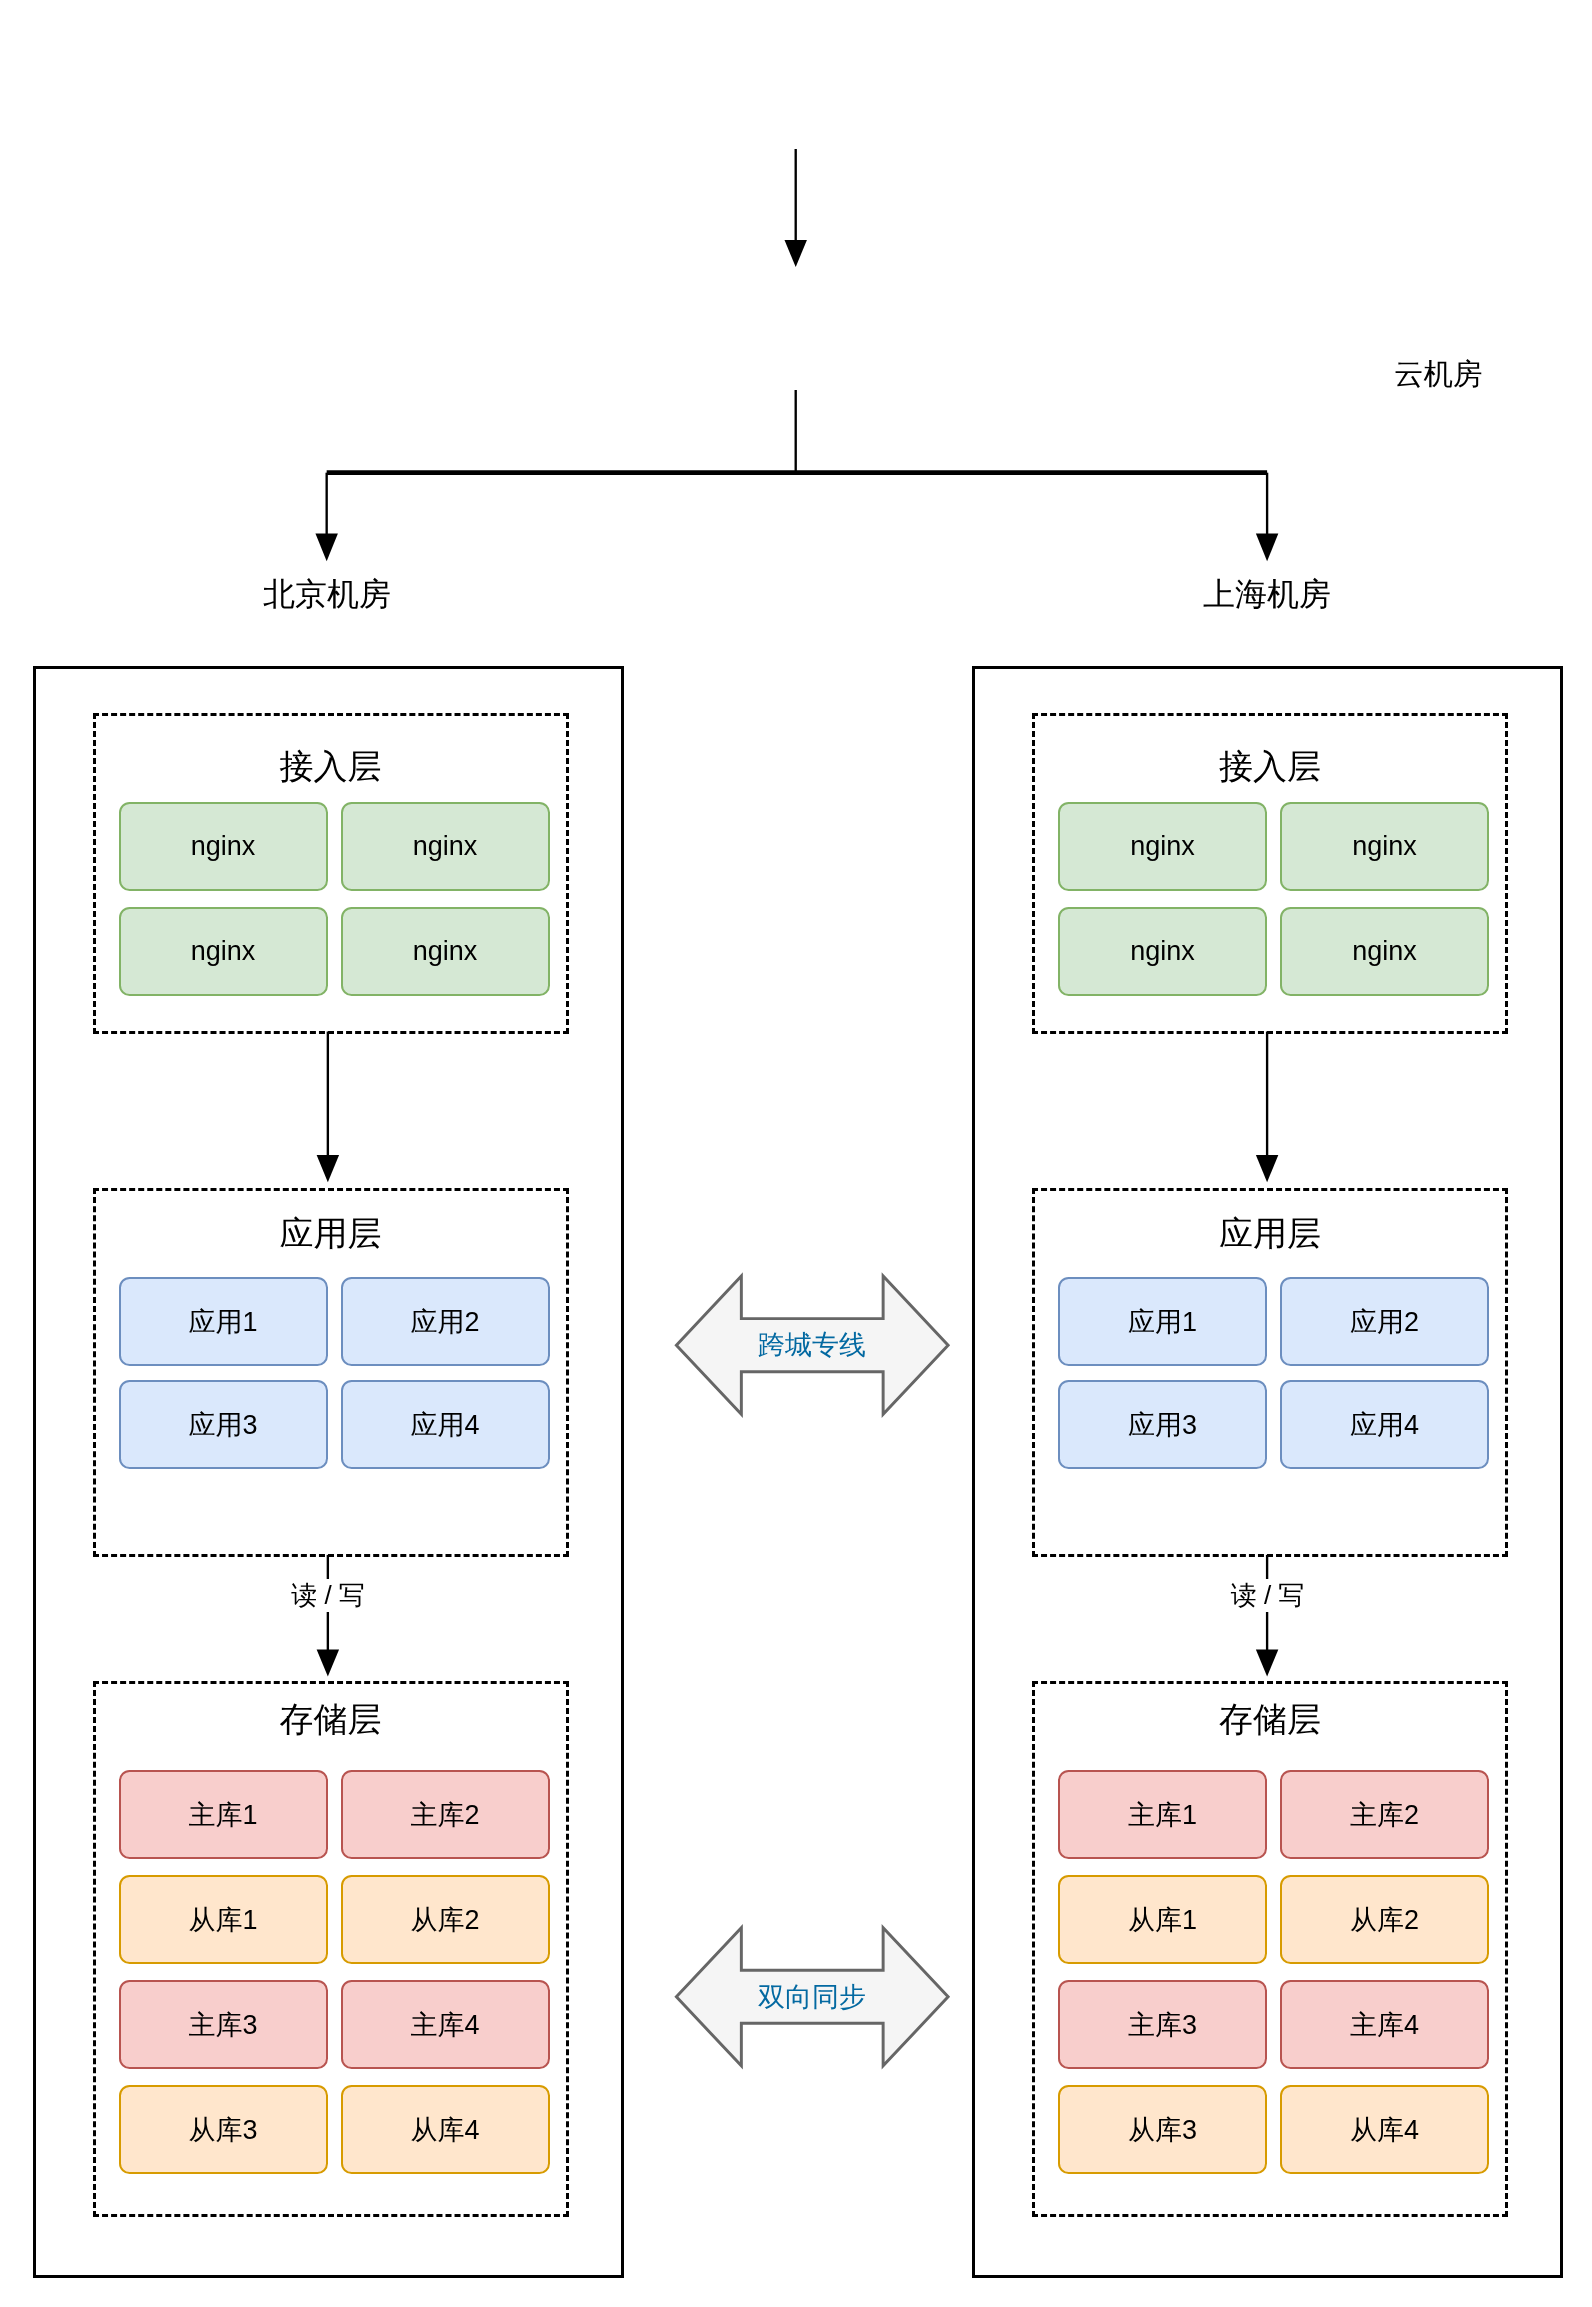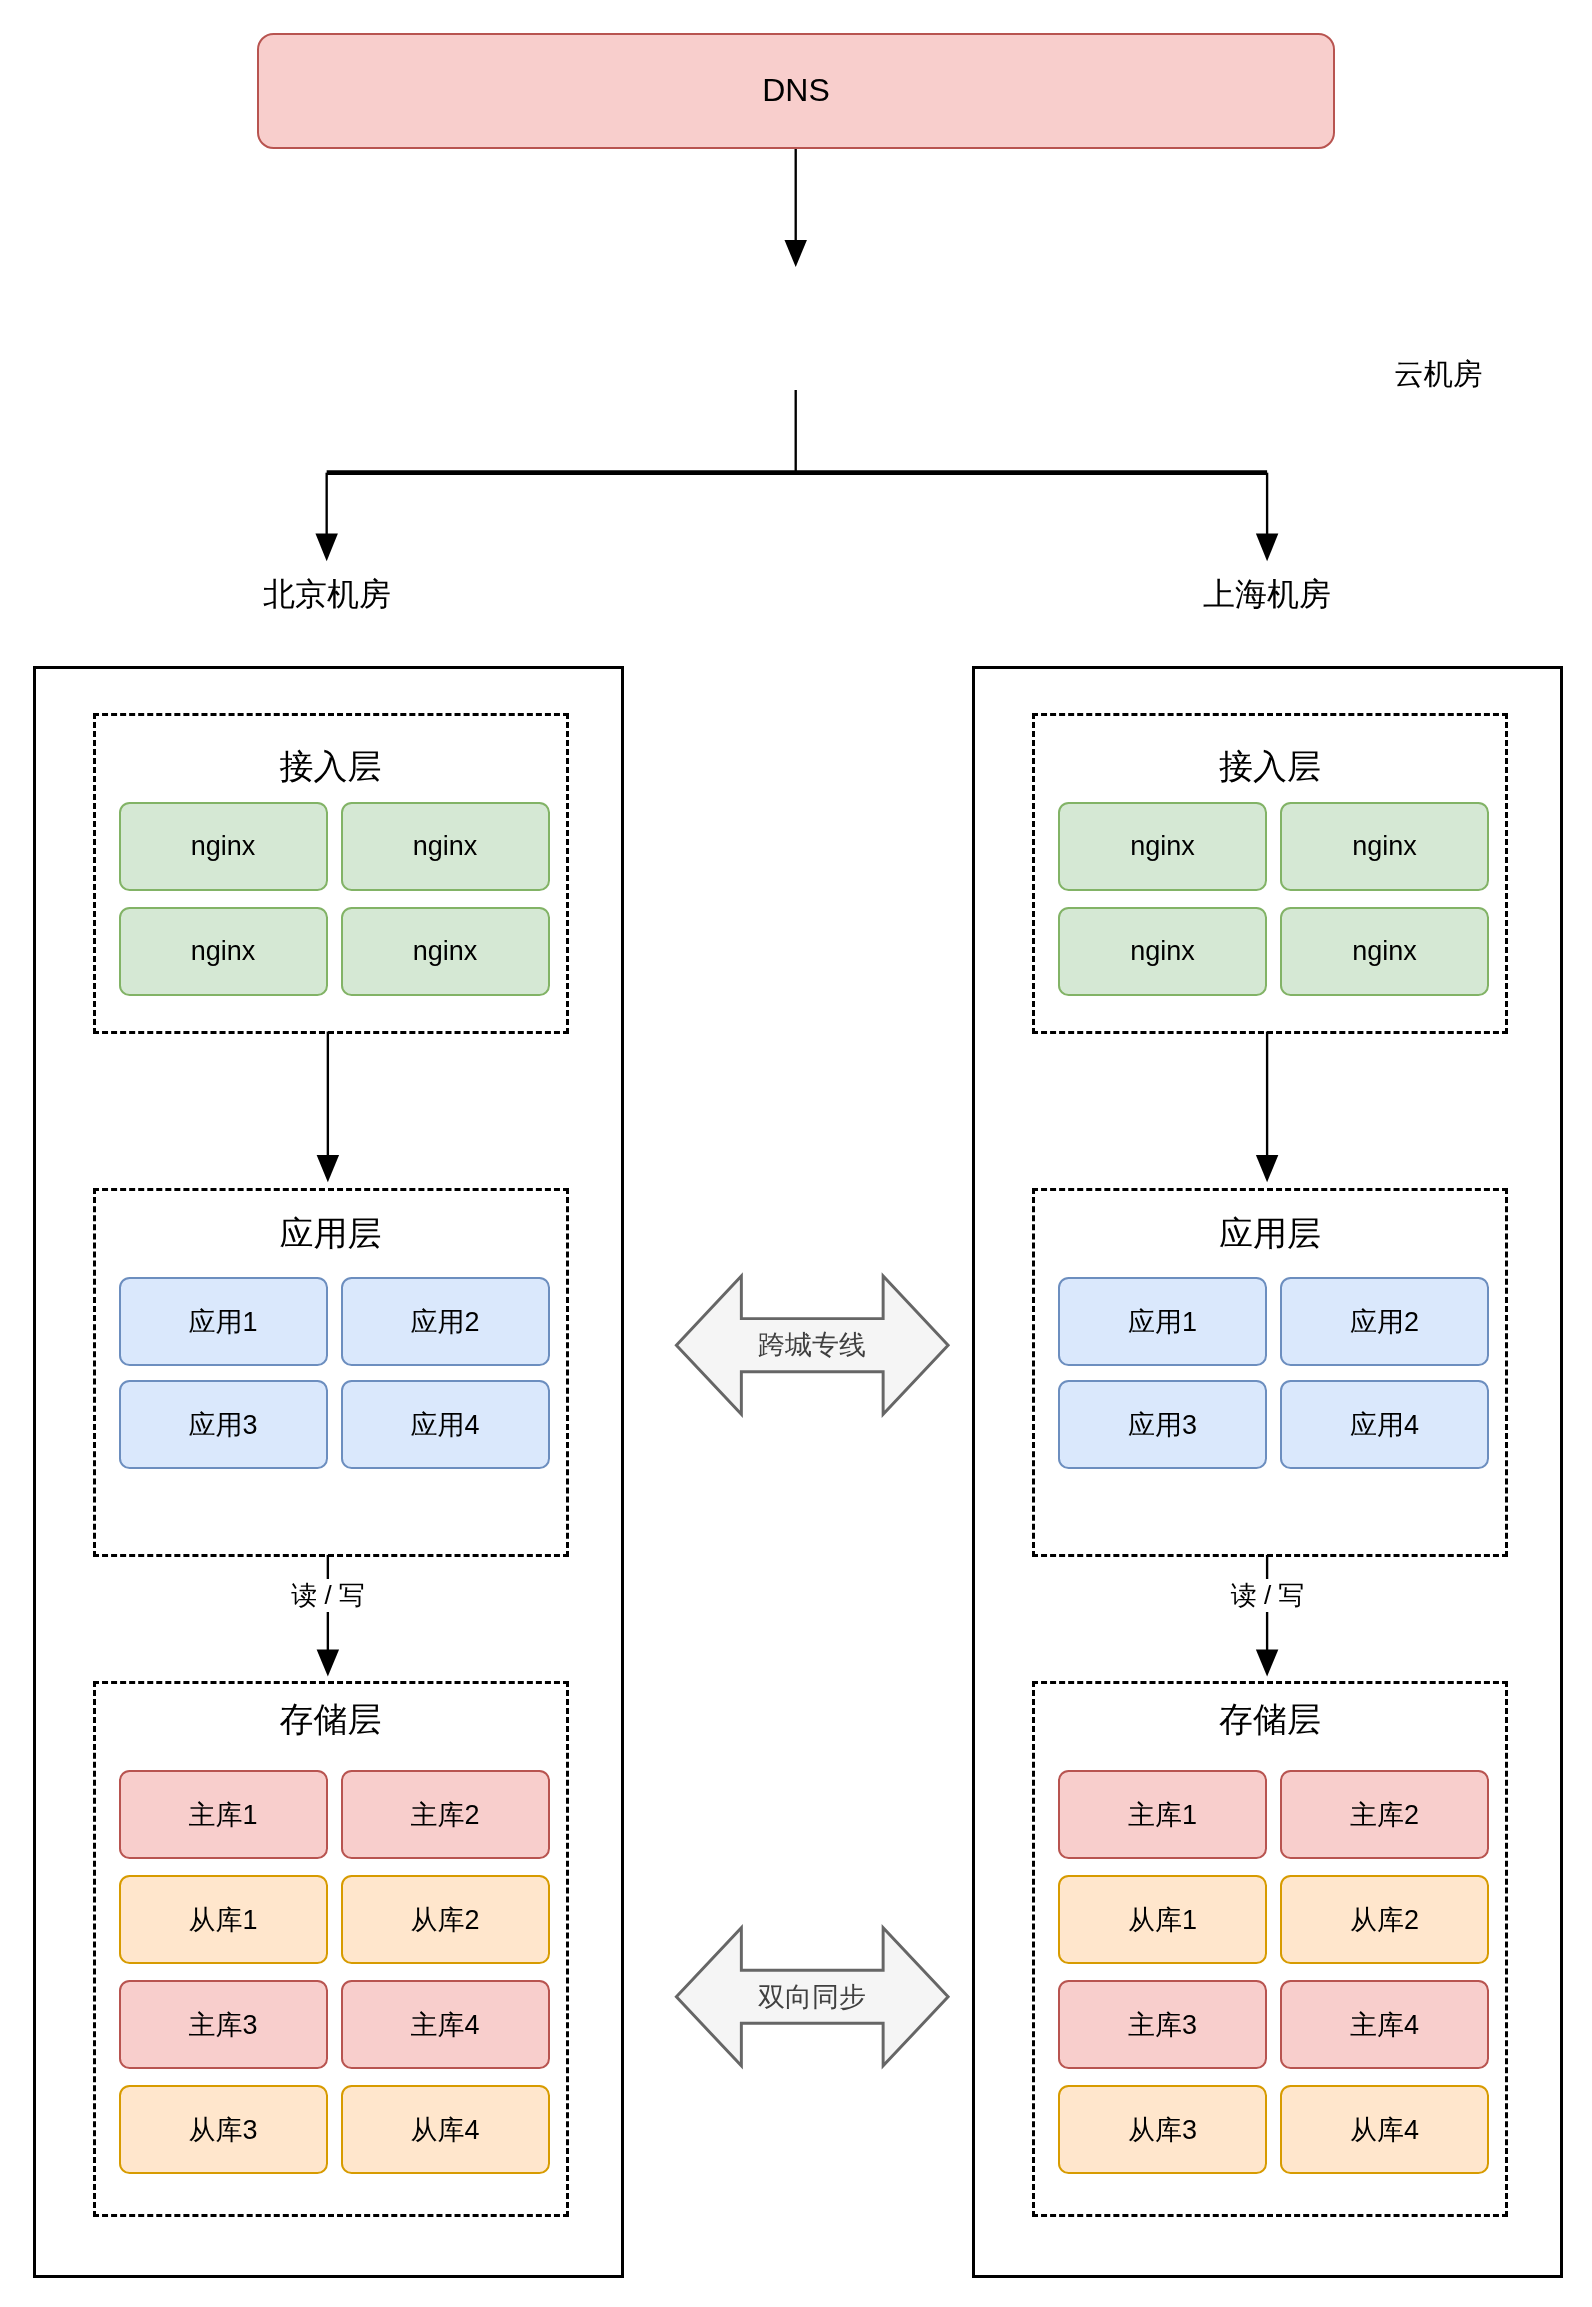--- a/index.html
+++ b/index.html
@@ -53,21 +53,21 @@
   .layer.access .r2{top:191px;}
   .layer.app .r2{top:189px;}
   .layer.storage .sr1{top:86px;}
   .layer.storage .sr2{top:191px;}
   .layer.storage .sr3{top:296px;}
   .layer.storage .sr4{top:401px;}
   .rw{position:absolute;left:0;right:0;top:910px;text-align:center;z-index:3;}
   .rw span{display:inline-block;background:#ffffff;padding:0 14px;font-size:26px;line-height:33px;}
   .link-label{
     position:absolute;z-index:2;left:676px;width:272px;text-align:center;
-    font-size:27px;line-height:33px;color:#404040;
+    font-size:27px;line-height:33px;color:#0369a1;
   }
 </style>
 </head>
 <body>
 
 <div class="canvas">
 
   <svg class="wires" width="1592" height="2307" viewBox="0 0 2695 3905">
 
     <path d="M1347 252 V408" stroke="#000" stroke-width="4" fill="none"></path>
@@ -92,23 +92,20 @@
 
     <g transform="translate(1145,2152)">
       <polygon points="0,125 110,8 110,80 350,80 350,8 460,125 350,242 350,170 110,170 110,242" fill="#F5F5F5" stroke="#666666" stroke-width="5" stroke-linejoin="miter"></polygon>
     </g>
 
     <g transform="translate(1145,3255)">
       <polygon points="0,125 110,8 110,80 350,80 350,8 460,125 350,242 350,170 110,170 110,242" fill="#F5F5F5" stroke="#666666" stroke-width="5" stroke-linejoin="miter"></polygon>
     </g>
   </svg>
 
-  <div class="box dns">
-    <span>DNS</span>
-  </div>
 
 
   <div class="side-label">云机房</div>
 
   <div class="region-label left">北京机房</div>
   <div class="region-label right">上海机房</div>
 
   <div class="dc left">
     <div class="layer access">
       <div class="sec-title">接入层</div>

